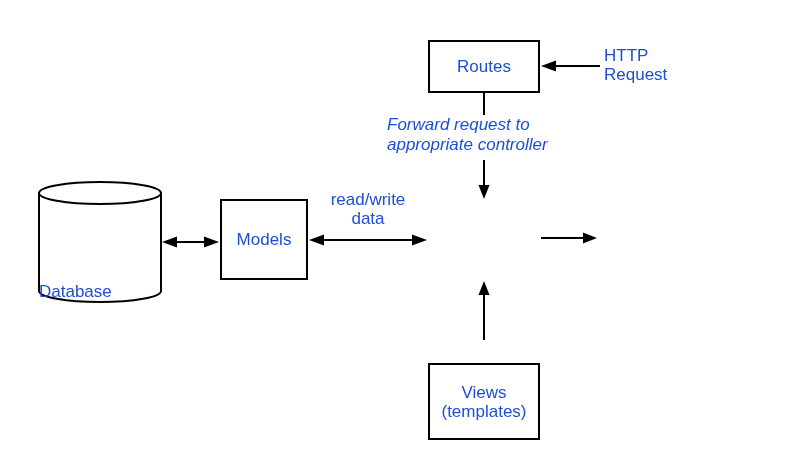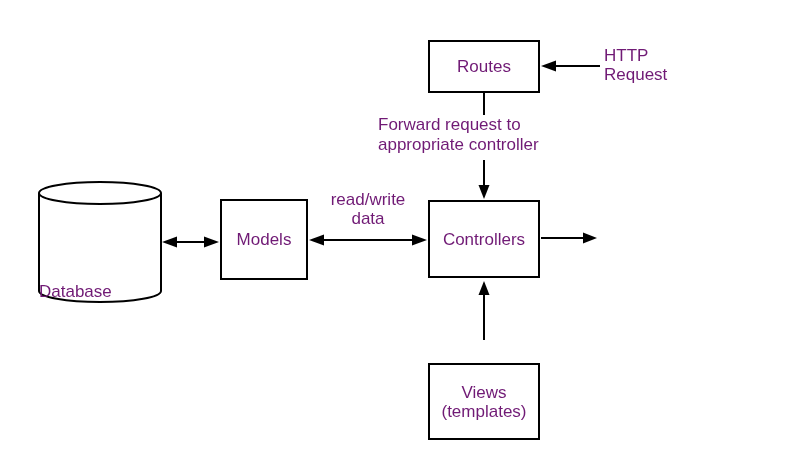--- a/index.html
+++ b/index.html
@@ -6,21 +6,21 @@
     margin: 0;
     padding: 0;
     background: #ffffff;
   }
   .diagram {
     position: relative;
     width: 800px;
     height: 460px;
     background: #ffffff;
     font-family: "Liberation Sans", "DejaVu Sans", sans-serif;
-    color: #701a75;
+    color: #1d4ed8;
     overflow: hidden;
   }
   .layer {
     position: absolute;
     left: 0;
     top: 0;
   }
   .node-box {
     position: absolute;
     box-sizing: border-box;
@@ -46,21 +46,21 @@
     white-space: pre-line;
     background: #ffffff;
   }
   .lbl-database {
     left: 39px; top: 239px; width: 122px;
     text-align: left; line-height: 18px;
     background: transparent;
     margin-top: 44px;
   }
   .lbl-http-request { left: 604px; top: 46px;  line-height: 19px; }
-  .lbl-forward      { left: 375px; top: 115px; line-height: 20px; padding: 0 3px; }
+  .lbl-forward      { left: 384px; top: 115px; line-height: 20px; padding: 0 3px; font-style: italic; }
   .lbl-readwrite    { left: 318px; top: 190px; width: 100px; text-align: center; }
   .lbl-response     { left: 604px; top: 216px; line-height: 19px; }
 
   svg .stroke { stroke: #000000; stroke-width: 2; fill: none; }
   svg .fillshape { fill: #000000; stroke: none; }
   svg .cyl { stroke: #000000; stroke-width: 2; fill: #ffffff; }
 </style>
 </head>
 <body>
 
@@ -102,21 +102,20 @@
     </g>
 
     <g>
       <line class="stroke" x1="484" y1="340" x2="484" y2="294"></line>
       <polygon class="fillshape" points="484,281 478.5,295 489.5,295"></polygon>
     </g>
   </svg>
 
   <div class="node-box box-routes">Routes</div>
 
-  <div class="node-box box-controllers">Controllers</div>
 
   <div class="node-box box-views">Views
 (templates)</div>
 
   <div class="node-box box-models">Models</div>
 
   <div class="edge-label lbl-database">Database</div>
 
   <div class="edge-label lbl-http-request">HTTP
 Request</div>

